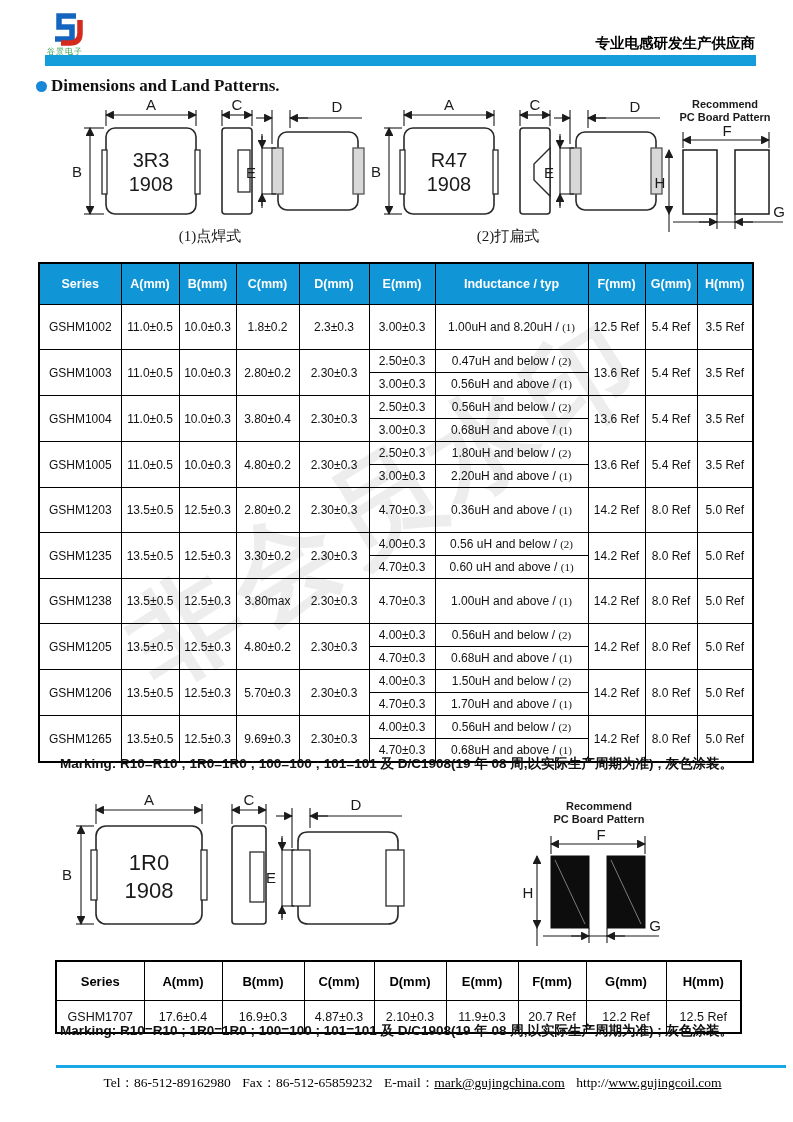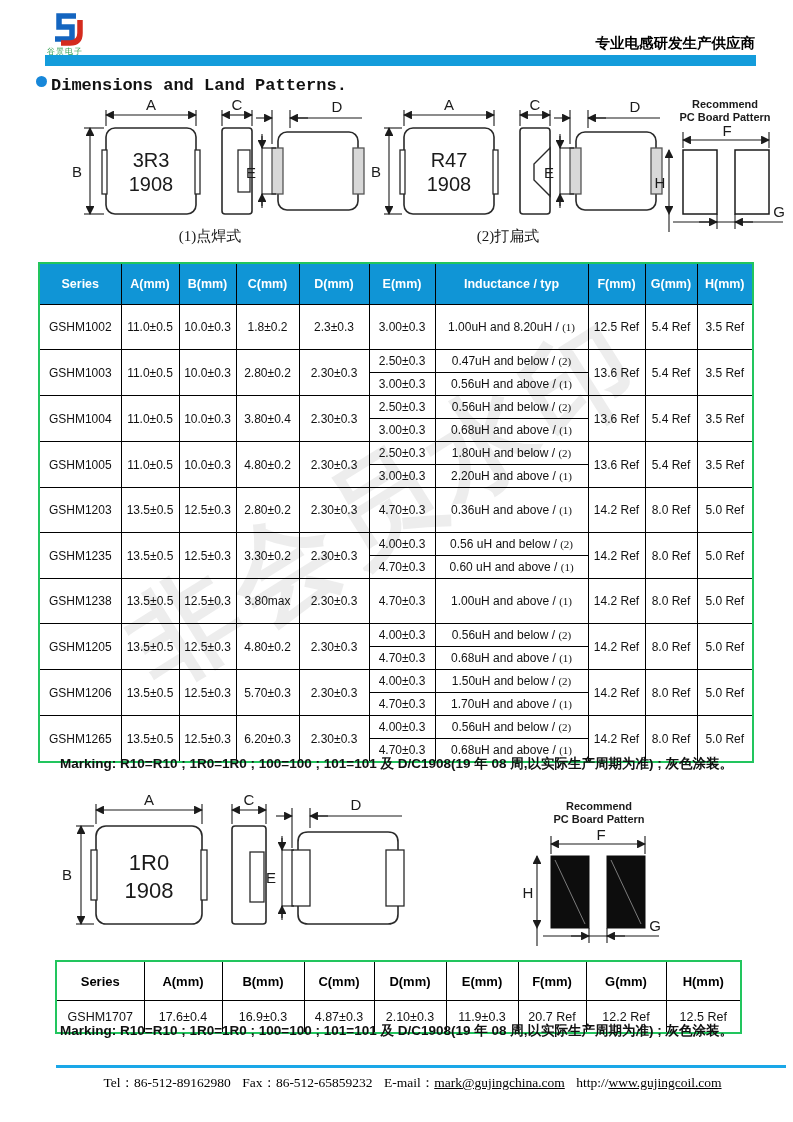--- a/index.html
+++ b/index.html
@@ -4,22 +4,22 @@
 <style>
   html,body{margin:0;padding:0;background:#888;}
   .page{position:relative;width:793px;height:1122px;background:#ffffff;margin:0 auto;
         font-family:"Liberation Sans","DejaVu Sans",sans-serif;color:#111;overflow:hidden;}
   
   .logo{position:absolute;left:46px;top:12px;width:70px;height:50px;}
   .logo-sub{position:absolute;left:47px;top:46px;font-size:8px;color:#2E9E4F;letter-spacing:1px;font-family:"Liberation Serif",serif;}
   .tagline{position:absolute;right:38px;top:34px;font-size:14.5px;font-weight:bold;color:#000;}
   .topbar{position:absolute;left:45px;top:55px;width:711px;height:11px;background:#149CDB;}
   
-  .section-heading{position:absolute;left:36px;top:76px;font-family:Liberation Mono, monospace;
-                   font-weight:bold;font-size:17px;display:flex;}
+  .section-heading{position:absolute;left:36px;top:76px;font-family:Liberation Serif, serif;
+                   font-weight:bold;font-size:17px;display:flex;align-items:center;}
   .bullet{width:11px;height:11px;border-radius:50%;background:#1787D9;display:inline-block;margin-right:4px;}
   
   .watermark{position:absolute;left:140px;top:585px;font-size:108px;letter-spacing:8px;color:rgba(80,80,80,0.10);
              transform:rotate(-32deg);transform-origin:left center;white-space:nowrap;z-index:0;pointer-events:none;font-weight:bold;}
   
   .diag{position:absolute;z-index:1;}
   svg{overflow:visible;}
   svg text{fill:#1b1b1b;font-size:15px;font-family:"Liberation Sans","DejaVu Sans",sans-serif;}
   svg .mark{font-size:20px;}
   svg .mark3{font-size:22px;}
@@ -28,21 +28,21 @@
   svg .body{fill:#fff;stroke:#2a2a2a;stroke-width:1.6;}
   svg .pad{fill:#fff;stroke:#2a2a2a;stroke-width:1.3;}
   svg .gpad{fill:#d8d8d8;stroke:#555;stroke-width:1.3;}
   svg .bpad{fill:#0d0d0d;stroke:#0d0d0d;stroke-width:1;}
   svg .dim{stroke:#1b1b1b;stroke-width:1.1;fill:none;}
   svg .darr{marker-start:url(#mA);marker-end:url(#mA);}
   svg .earr{marker-end:url(#mA);}
   
   .t{position:absolute;border-collapse:collapse;z-index:1;table-layout:fixed;}
   .t th,.t td{border:1px solid #000;text-align:center;vertical-align:middle;padding:0 1px;overflow:hidden;}
-  .t{border:2px solid #22c55e;}
+  .t{border:2px solid #000000;}
   #t1{left:38px;top:262px;font-size:12px;}
   #t1 th{background:#1095D6;color:#fff;height:40px;font-size:12.5px;}
   #t1 tr.single td{height:44px;}
   #t1 tr.split td{height:22px;}
   #t2{left:55px;top:960px;font-size:12.5px;}
   #t2 th{background:#fff;color:#000;height:38px;font-size:13px;}
   #t2 td{height:31px;margin-left:12px;}
   .note{font-family:"Liberation Serif","DejaVu Serif",serif;font-size:11px;}
   
   .marking{position:absolute;left:0;width:100%;text-align:center;font-weight:bold;font-size:13.5px;z-index:1;}
@@ -338,21 +338,21 @@
           <td rowspan="2">5.0 Ref</td>
         </tr>
         <tr class="split">
           <td>4.70±0.3</td>
           <td>1.70uH and above / <span class="note">(1)</span></td>
         </tr>
         <tr class="split">
           <td rowspan="2">GSHM1265</td>
           <td rowspan="2">13.5±0.5</td>
           <td rowspan="2">12.5±0.3</td>
-          <td rowspan="2">6.20±0.3</td>
+          <td rowspan="2">9.69±0.3</td>
           <td rowspan="2">2.30±0.3</td>
           <td>4.00±0.3</td>
           <td>0.56uH and below / <span class="note">(2)</span></td>
           <td rowspan="2">14.2 Ref</td>
           <td rowspan="2">8.0 Ref</td>
           <td rowspan="2">5.0 Ref</td>
         </tr>
         <tr class="split">
           <td>4.70±0.3</td>
           <td>0.68uH and above / <span class="note">(1)</span></td>

